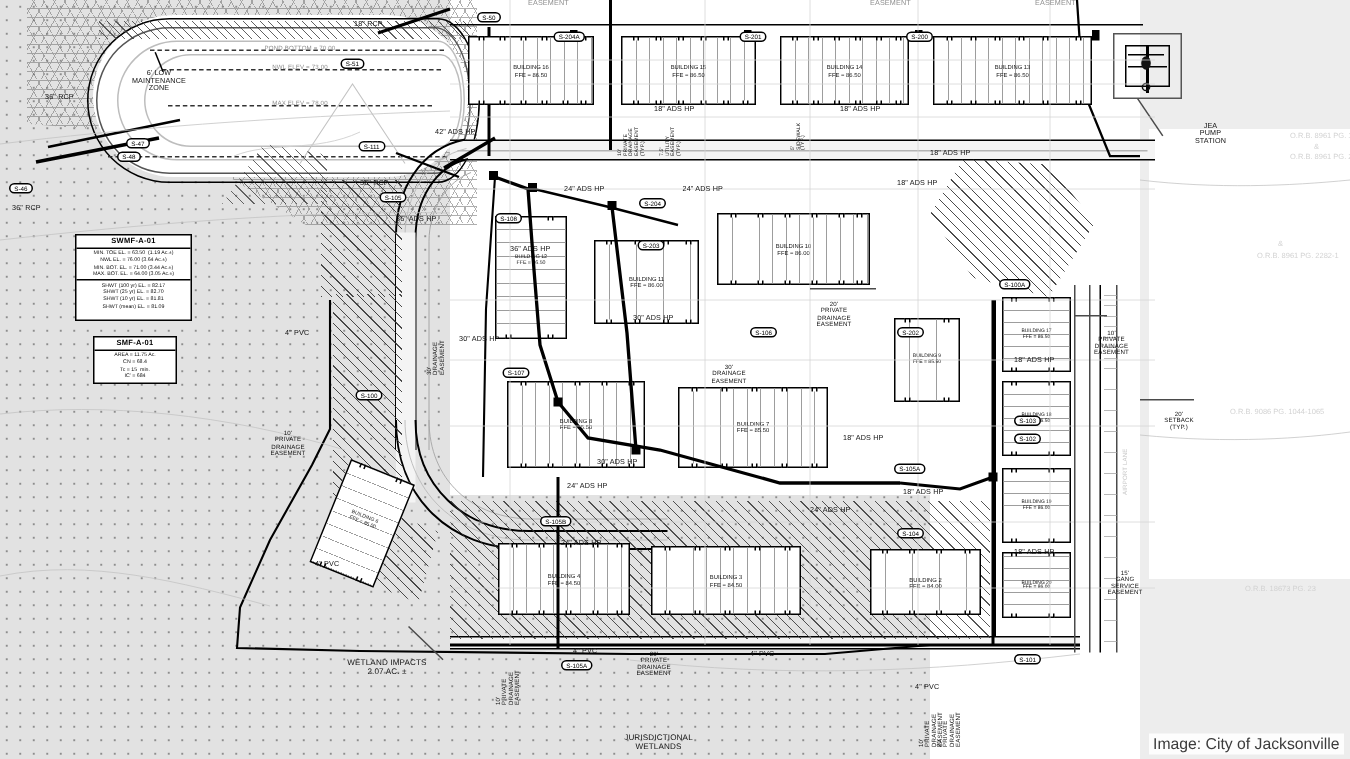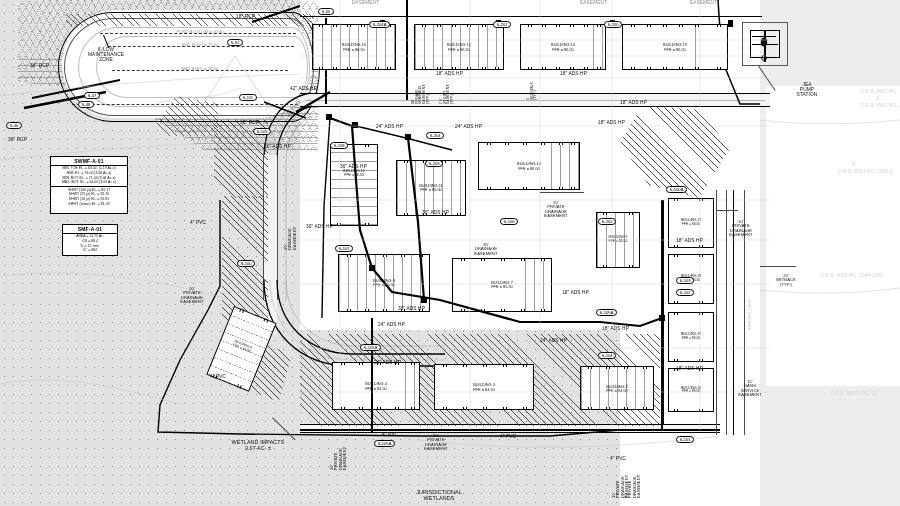--- a/index.html
+++ b/index.html
@@ -665,14 +665,15 @@
 WETLANDS</div>
 
   <div class="wm" style="left:860px;top:88px;">O.R.B. 8961 PG. 1</div>
   <div class="wm" style="left:876px;top:95px;">&amp;</div>
   <div class="wm" style="left:860px;top:102px;">O.R.B. 8961 PG. 2</div>
   <div class="wm" style="left:838px;top:168px;">O.R.B. 8961 PG. 2282-1</div>
   <div class="wm" style="left:820px;top:272px;">O.R.B. 9086 PG. 1044-1065</div>
   <div class="wm" style="left:830px;top:390px;">O.R.B. 18673 PG. 23</div>
   <div class="wm" style="left:852px;top:160px;">&amp;</div>
 
+  <div class="credit">Image: City of Jacksonville</div>
 
 </div>
 
 </body></html>

